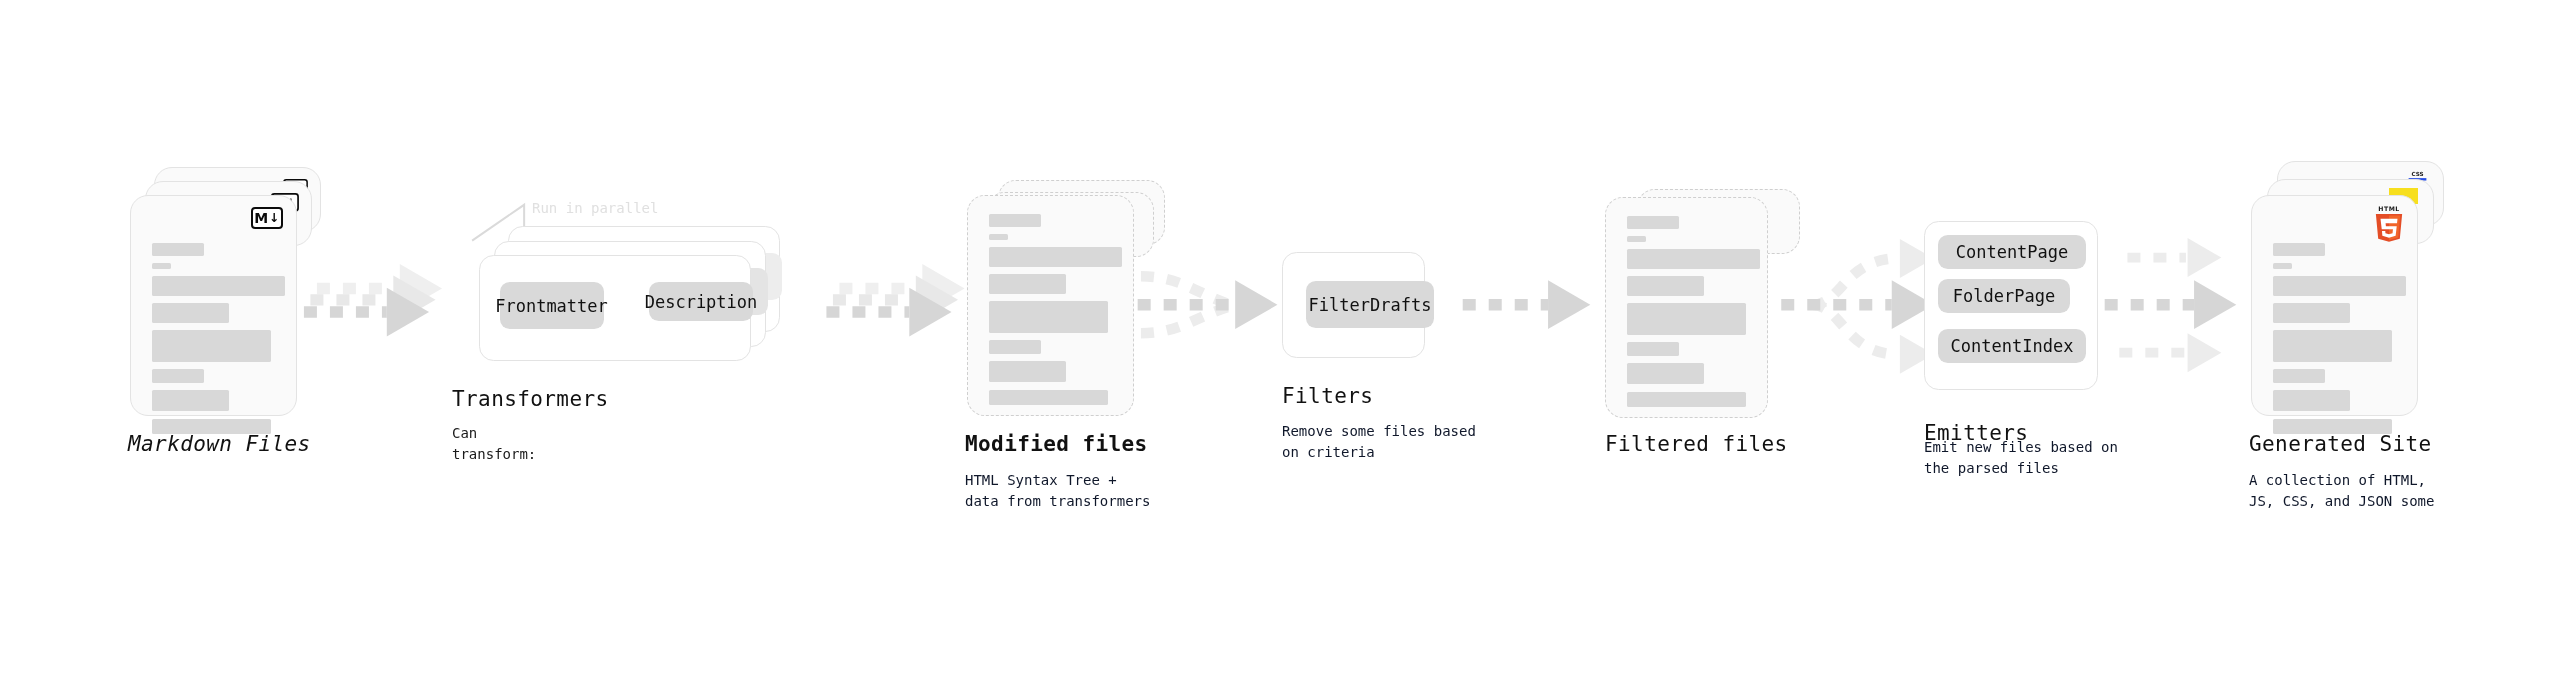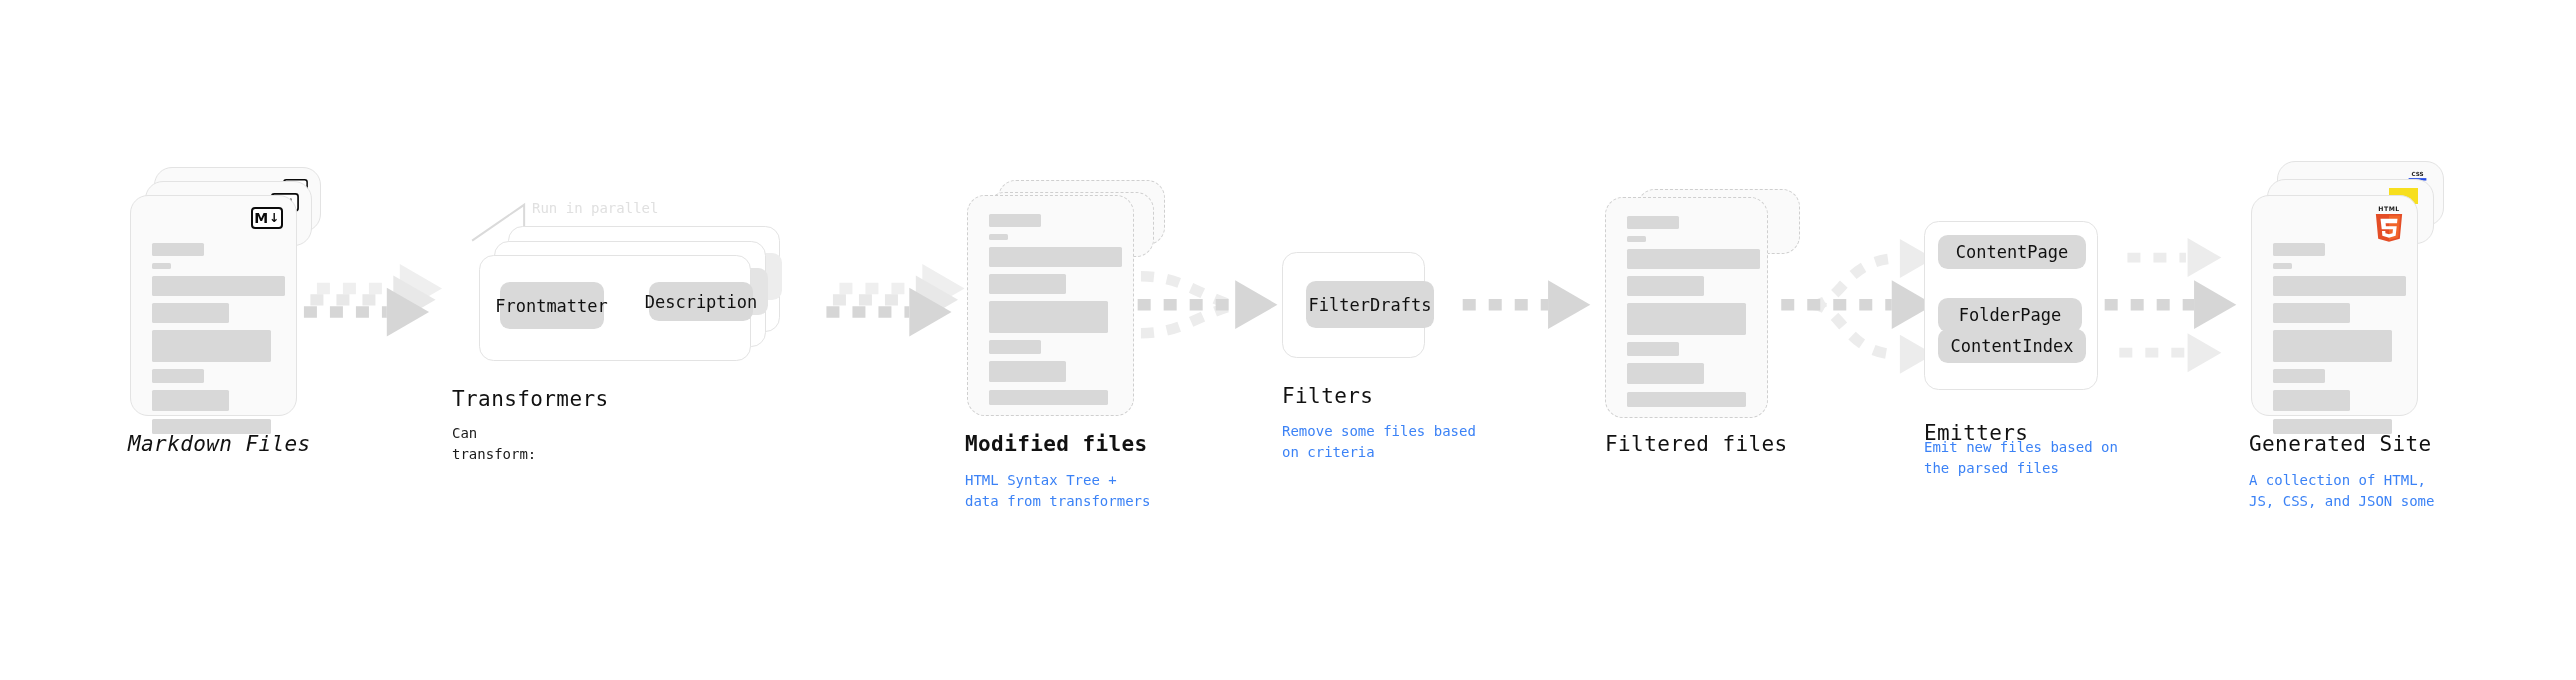--- a/index.html
+++ b/index.html
@@ -92,21 +92,21 @@
     font-size:21px;
     color:#111111;
     white-space:nowrap;
     letter-spacing:0.4px;
   }
   .sub{
     position:absolute;
     font-family:"DejaVu Sans Mono","Liberation Mono",monospace;
     font-size:14px;
     line-height:1.5;
-    color:#3b82f6;
+    color:#0f172a;
     white-space:pre;
   }
   .bullets{
     position:absolute;
     font-family:"DejaVu Sans Mono","Liberation Mono",monospace;
     font-size:14px;
     line-height:1.5;
     color:#1a1a1a;
   }
   .bullets .lead{margin:0 0 0.8px 0;}
@@ -330,21 +330,21 @@
           <div class="skel" style="width:119px;height:15.4px;"></div>
         </div>
       </div>
     </div>
     <div class="title" style="left:1605px;top:432px;">Filtered files</div>
   </div>
 
   <div class="node" style="left:0;top:0;">
     <div class="proc" style="left:1924px;top:221px;width:174px;height:169px;">
       <div class="chip" style="left:13px;top:13px;width:148px;height:34px;">ContentPage</div>
-      <div class="chip" style="left:13px;top:76px;width:144px;height:34px;">FolderPage</div>
+      <div class="chip" style="left:13px;top:57px;width:132px;height:34px;">FolderPage</div>
       <div class="chip" style="left:13px;top:107px;width:148px;height:34px;">ContentIndex</div>
     </div>
     <div class="title" style="left:1924px;top:421px;">Emitters</div>
     <div class="sub" style="left:1924px;top:437px;">Emit new files based on
 the parsed files</div>
   </div>
 
   <div class="node" style="left:0;top:0;">
     <div class="doc-stack">
       <div class="doc solid" style="left:2277px;top:161px;width:167px;height:65px;">

